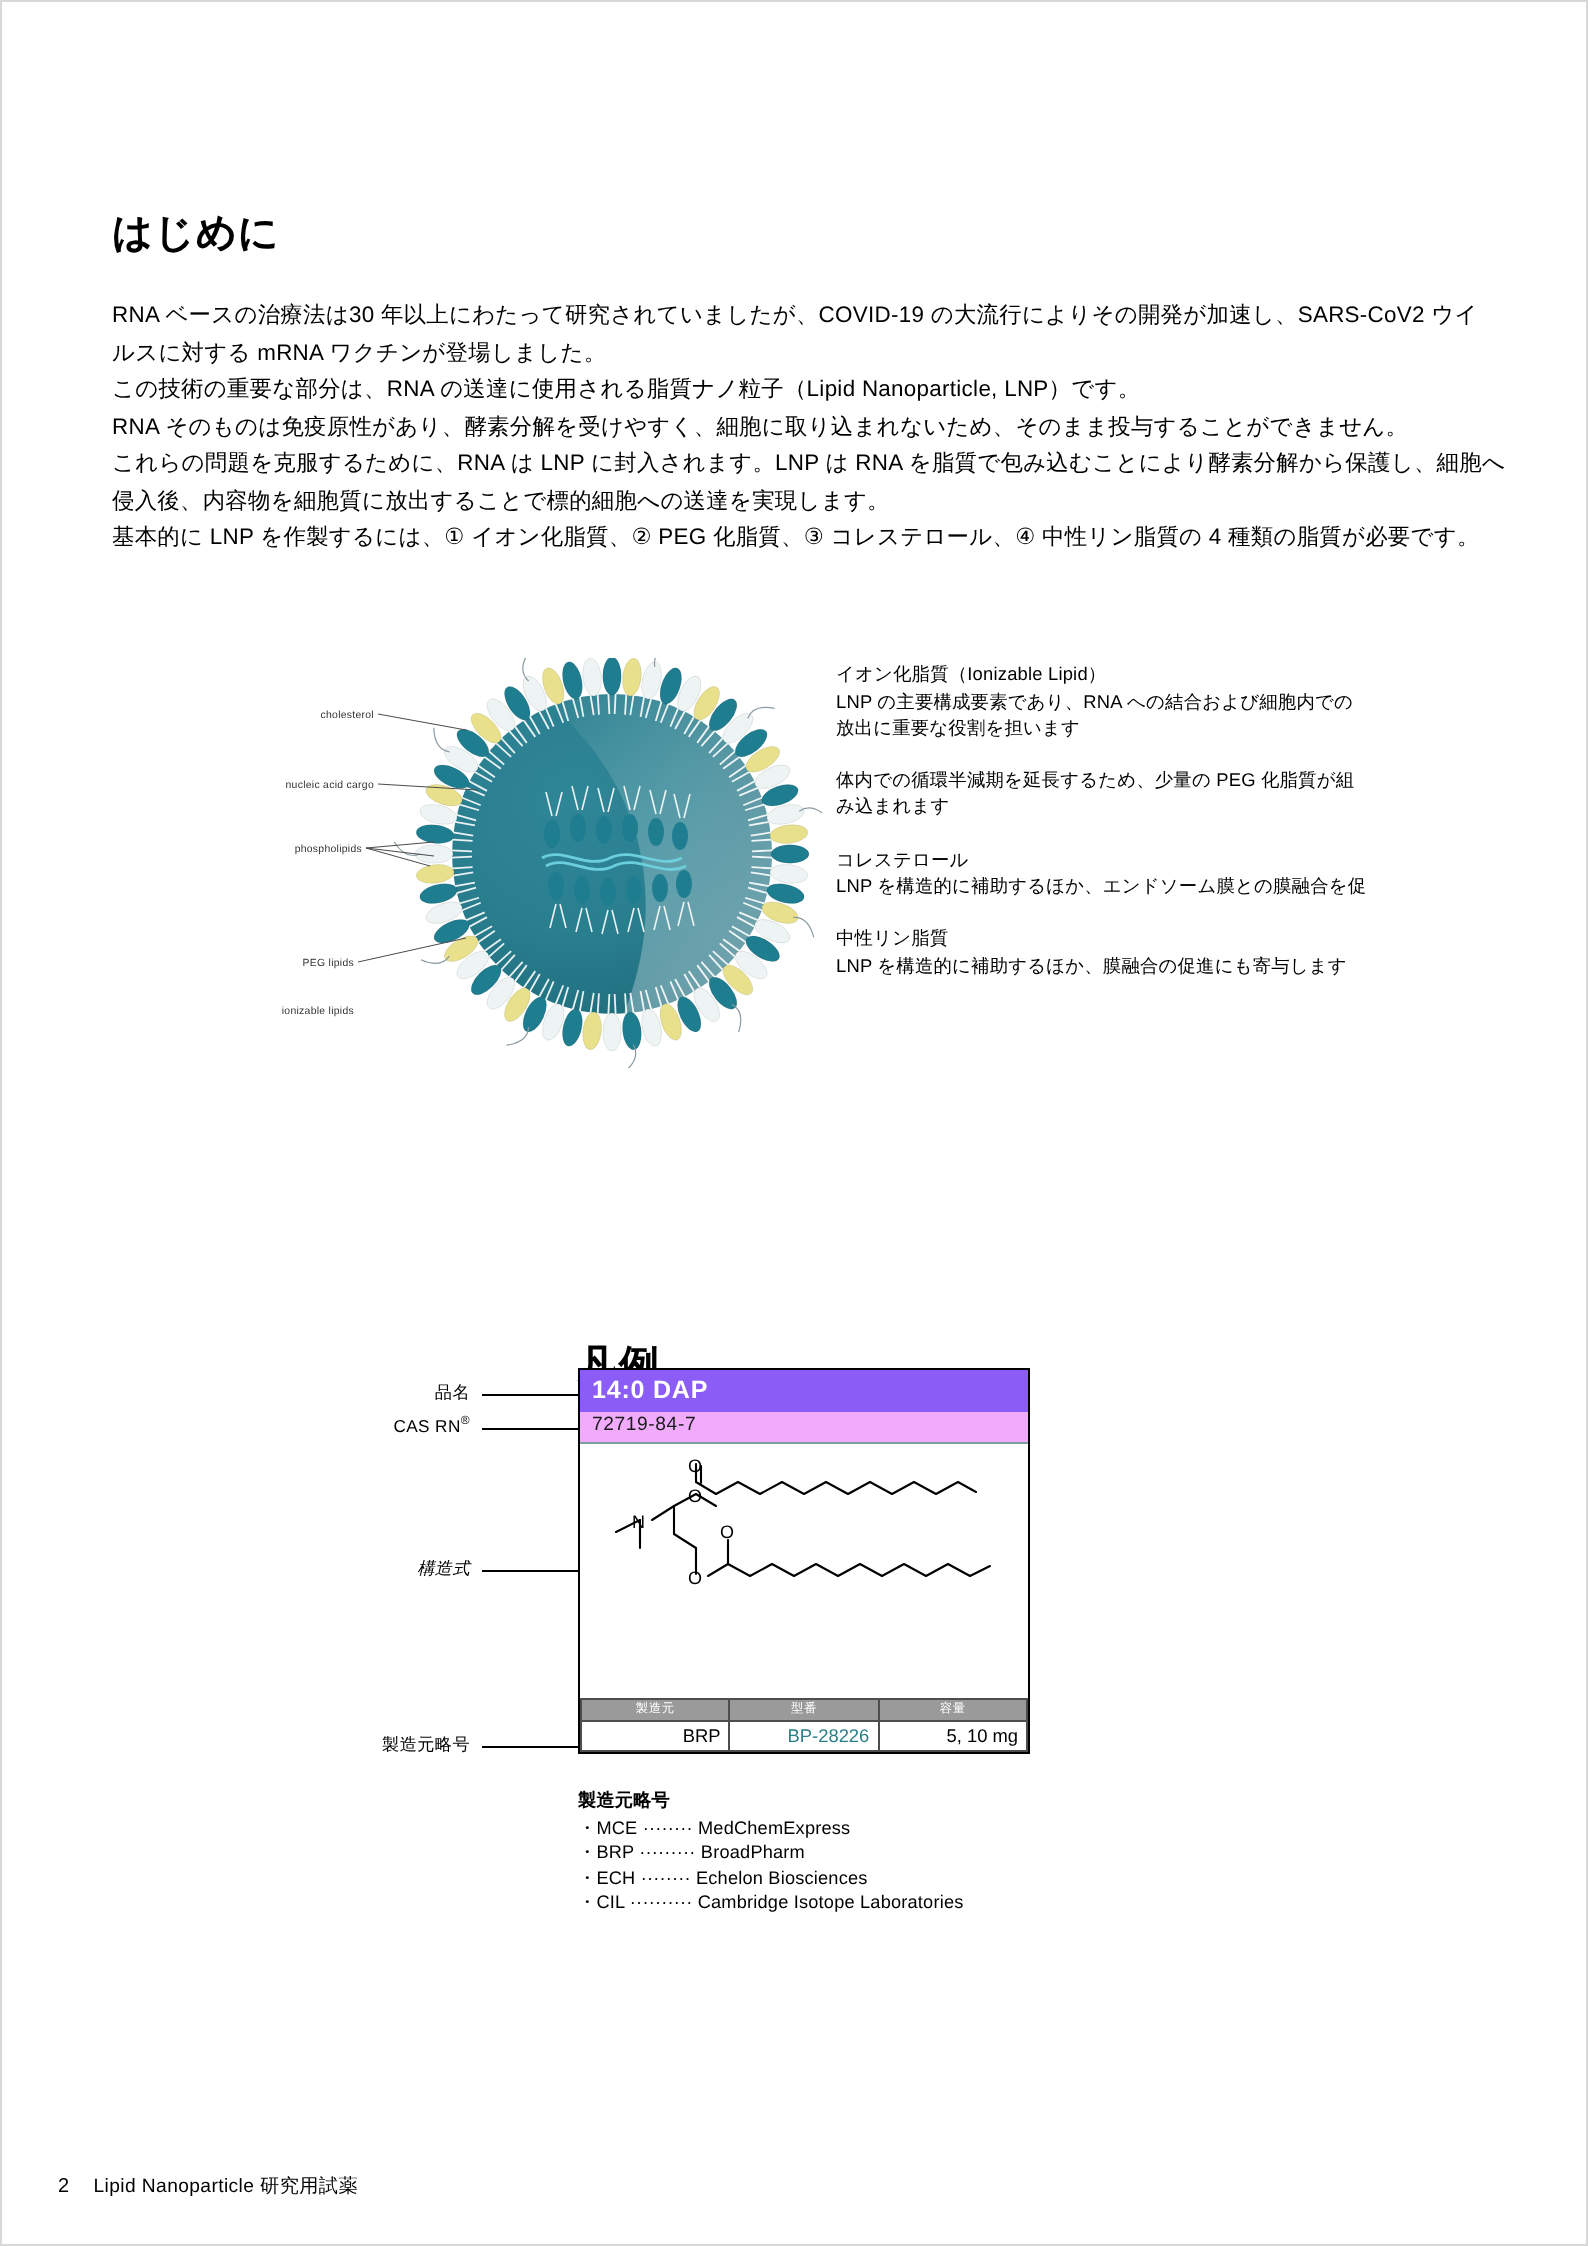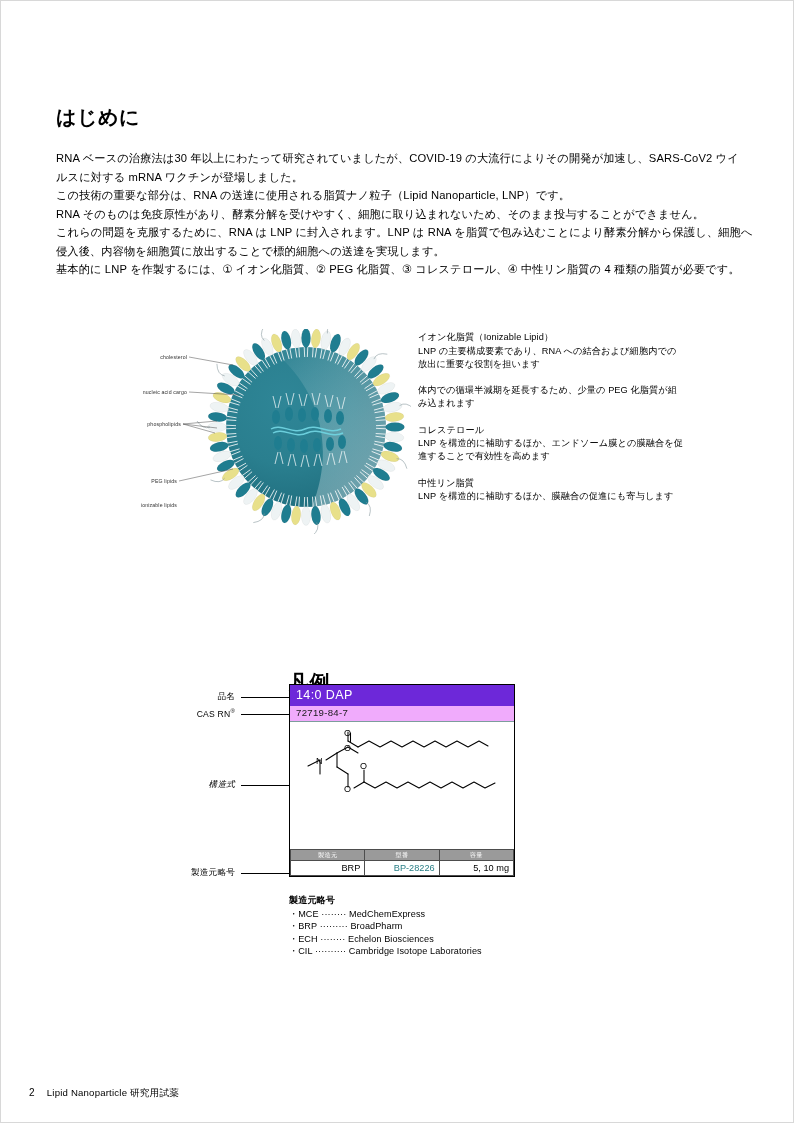--- a/index.html
+++ b/index.html
@@ -98,26 +98,27 @@
   #legend-card {
     position: absolute;
     left: 288px;
     top: 683px;
     width: 226px;
     border: 1px solid #000000;
     box-sizing: border-box;
     background: #ffffff;
   }
   #card-product-name {
-    background: #6d28d9;
+    background: #8b5cf6;
     color: #ffffff;
     font-size: 12.5px;
     padding: 3px 6px 4px 6px;
     letter-spacing: 0.4px;
     line-height: 14px;
+    font-weight: bold;
   }
   #card-cas-rn {
     background: #f0abfc;
     color: #1a1a1a;
     font-size: 9.6px;
     padding: 1px 6px 2px 6px;
     letter-spacing: 0.3px;
     border-bottom: 1px solid #7e9d9d;
     line-height: 12px;
   }
@@ -469,21 +470,20 @@
       <p class="lipid-desc">LNP の主要構成要素であり、RNA への結合および細胞内での</p>
       <p class="lipid-desc">放出に重要な役割を担います</p>
     </div>
     <div class="lipid-item">
       <p class="lipid-desc">体内での循環半減期を延長するため、少量の PEG 化脂質が組</p>
       <p class="lipid-desc">み込まれます</p>
     </div>
     <div class="lipid-item">
       <p class="lipid-title">コレステロール</p>
       <p class="lipid-desc">LNP を構造的に補助するほか、エンドソーム膜との膜融合を促</p>
-      <p class="lipid-desc">進することで有効性を高めます</p>
     </div>
     <div class="lipid-item">
       <p class="lipid-title">中性リン脂質</p>
       <p class="lipid-desc">LNP を構造的に補助するほか、膜融合の促進にも寄与します</p>
     </div>
   </div>
 
   <h2 id="legend-title">凡例</h2>
 
   <div class="legend-callout" style="left:188px; top:690px; width:46px;">品名</div>

